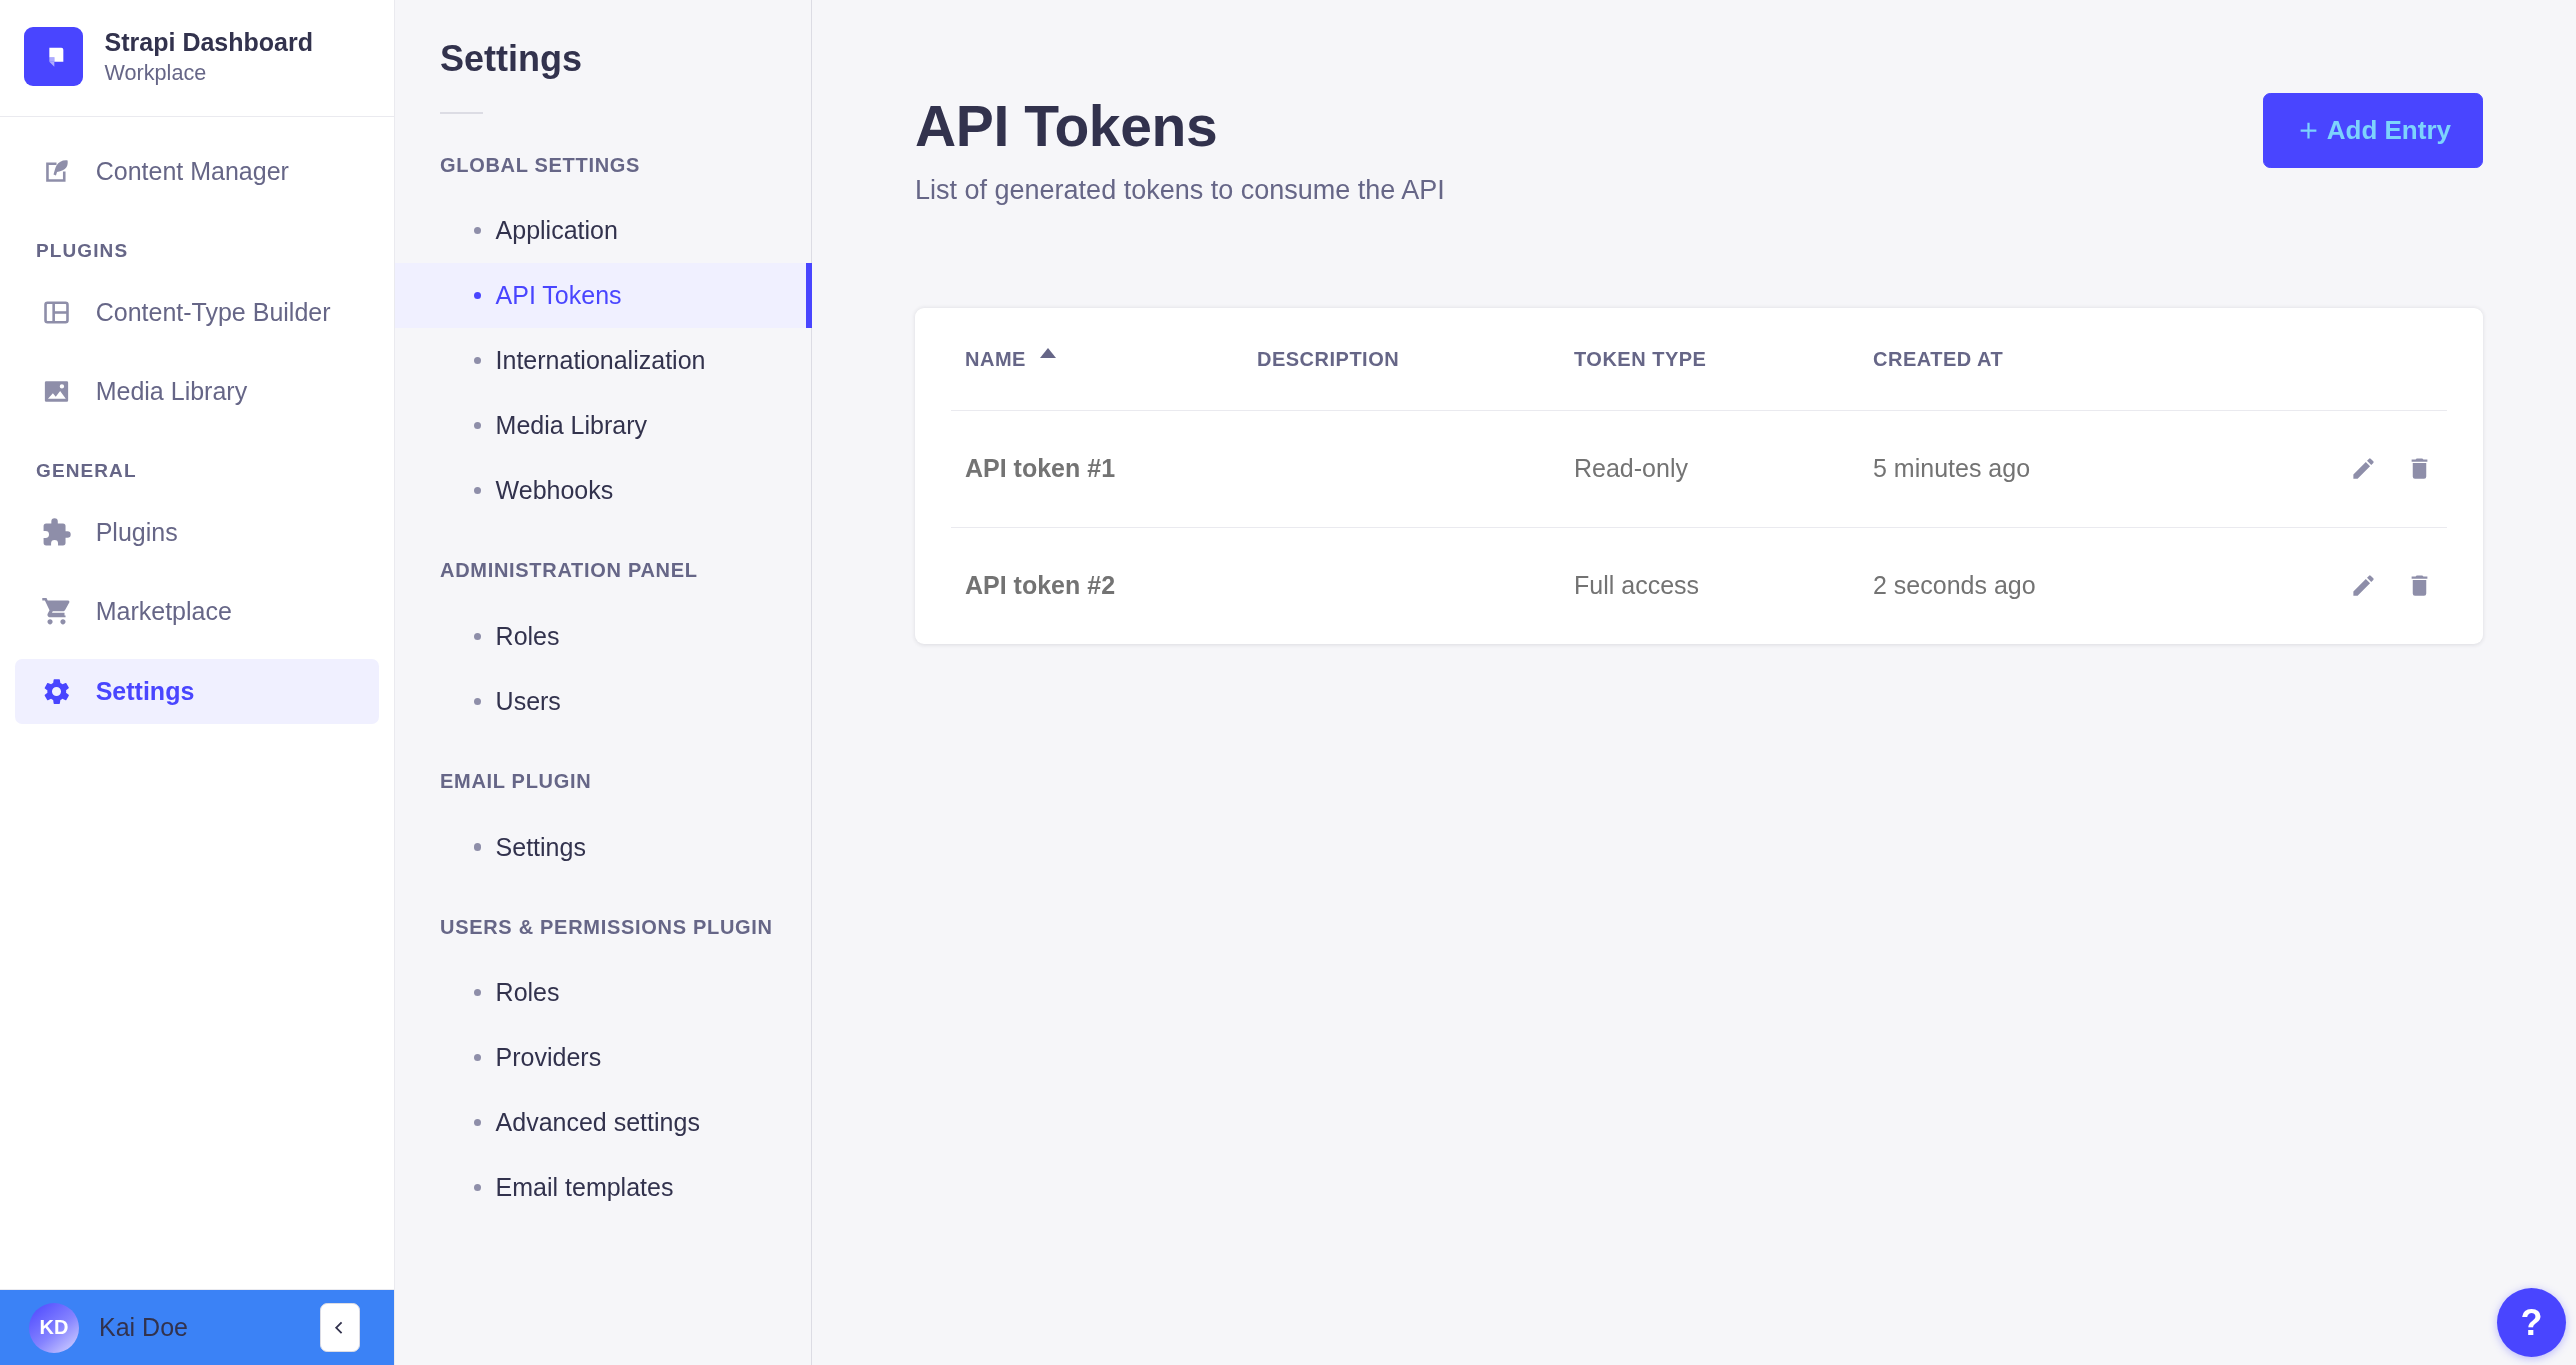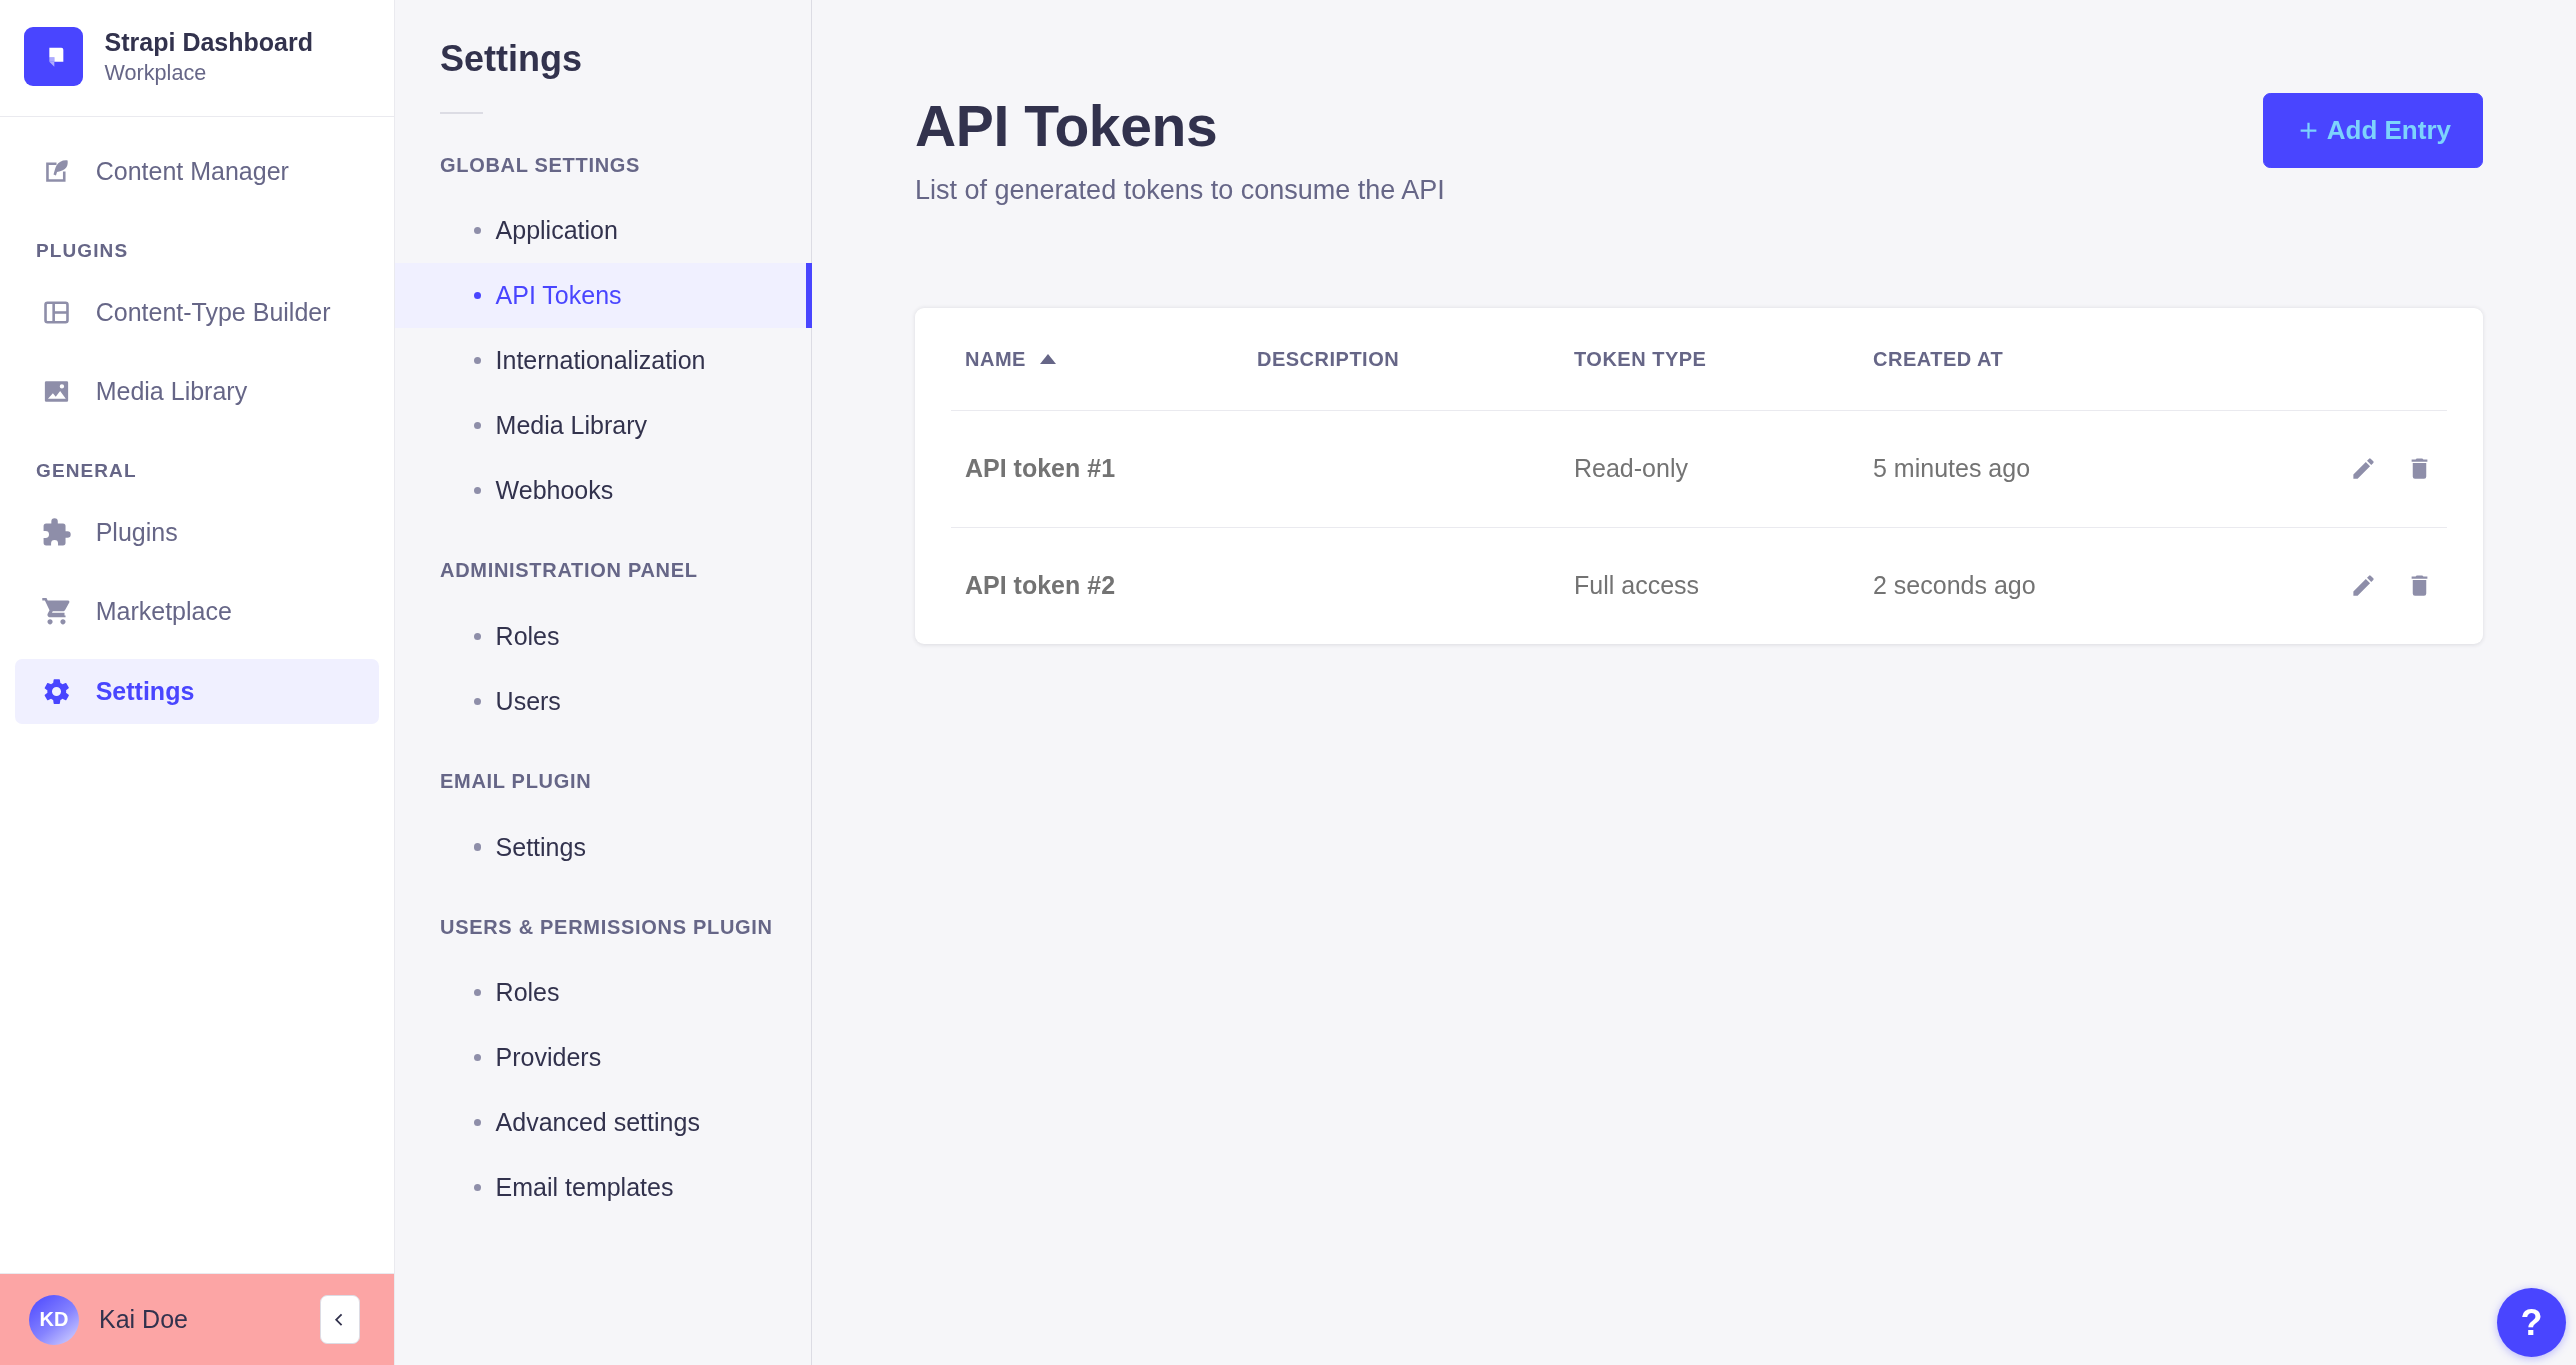--- a/index.html
+++ b/index.html
@@ -35,22 +35,22 @@
   }
   .nav-item svg { width:31px; height:31px; color:#8e8ea9; flex:none; }
   .nav-item.active { background:#f0f0ff; color:#4945ff; font-weight:700; }
   .nav-item.active svg { color:#4945ff; }
   .nav-section-label {
     margin:36px 0 18px 36px; font-size:19px; font-weight:700;
     letter-spacing:1.1px; color:#666687;
   }
 
   .nav-footer {
-    position:absolute; left:0; right:0; bottom:0; height:92px;
-    border-top:0.9px solid #eaeaef; background:#fca5a5;
+    position:absolute; left:0; right:0; bottom:0; height:76px;
+    border-top:0.9px solid #eaeaef; background:#3b82f6;
     display:flex; align-items:center; gap:20px; padding:0 34px 0 29px;
   }
   .avatar {
     width:50px; height:50px; border-radius:50%;
     background:linear-gradient(140deg,#4945ff 0%,#8583ff 55%,#d9d8ff 100%);
     color:#fff; font-size:20px; font-weight:700;
     display:flex; align-items:center; justify-content:center; flex:none;
   }
   .user-name { font-size:25px; color:#32324d; flex:1; }
   .collapse-btn {
@@ -96,21 +96,21 @@
     color:#7dd3fc; font-size:26px; font-weight:700; cursor:pointer;
   }
   .add-btn svg { width:27px; height:27px; }
 
   .card {
     margin:102px 93px 0 102px; background:#fff; border-radius:9px;
     box-shadow:0 0.9px 4.5px rgba(33,33,52,0.12);
   }
   .tgrid { display:grid; grid-template-columns:292px 317px 299px 1fr 108px; align-items:center; padding:0 50px; }
   .table-header { height:102px; }
-  .th { font-size:20px; font-weight:700; color:#666687; letter-spacing:0.5px; display:flex; align-items:center; }
+  .th { font-size:20px; font-weight:700; color:#666687; letter-spacing:0.5px; display:flex; align-items:flex-start; }
   .sort-up {
     display:inline-block; margin-left:14.4px;
     border-left:8px solid transparent; border-right:8px solid transparent;
     border-bottom:10px solid #666687;
   }
   .row-divider { height:0.9px; background:#eaeaef; margin:0 36px; }
   .table-row { height:116px; }
   .cell { font-size:25px; color:#737373; }
   .cell-name { font-weight:700; }
   .actions { display:flex; justify-content:flex-end; gap:29px; }

